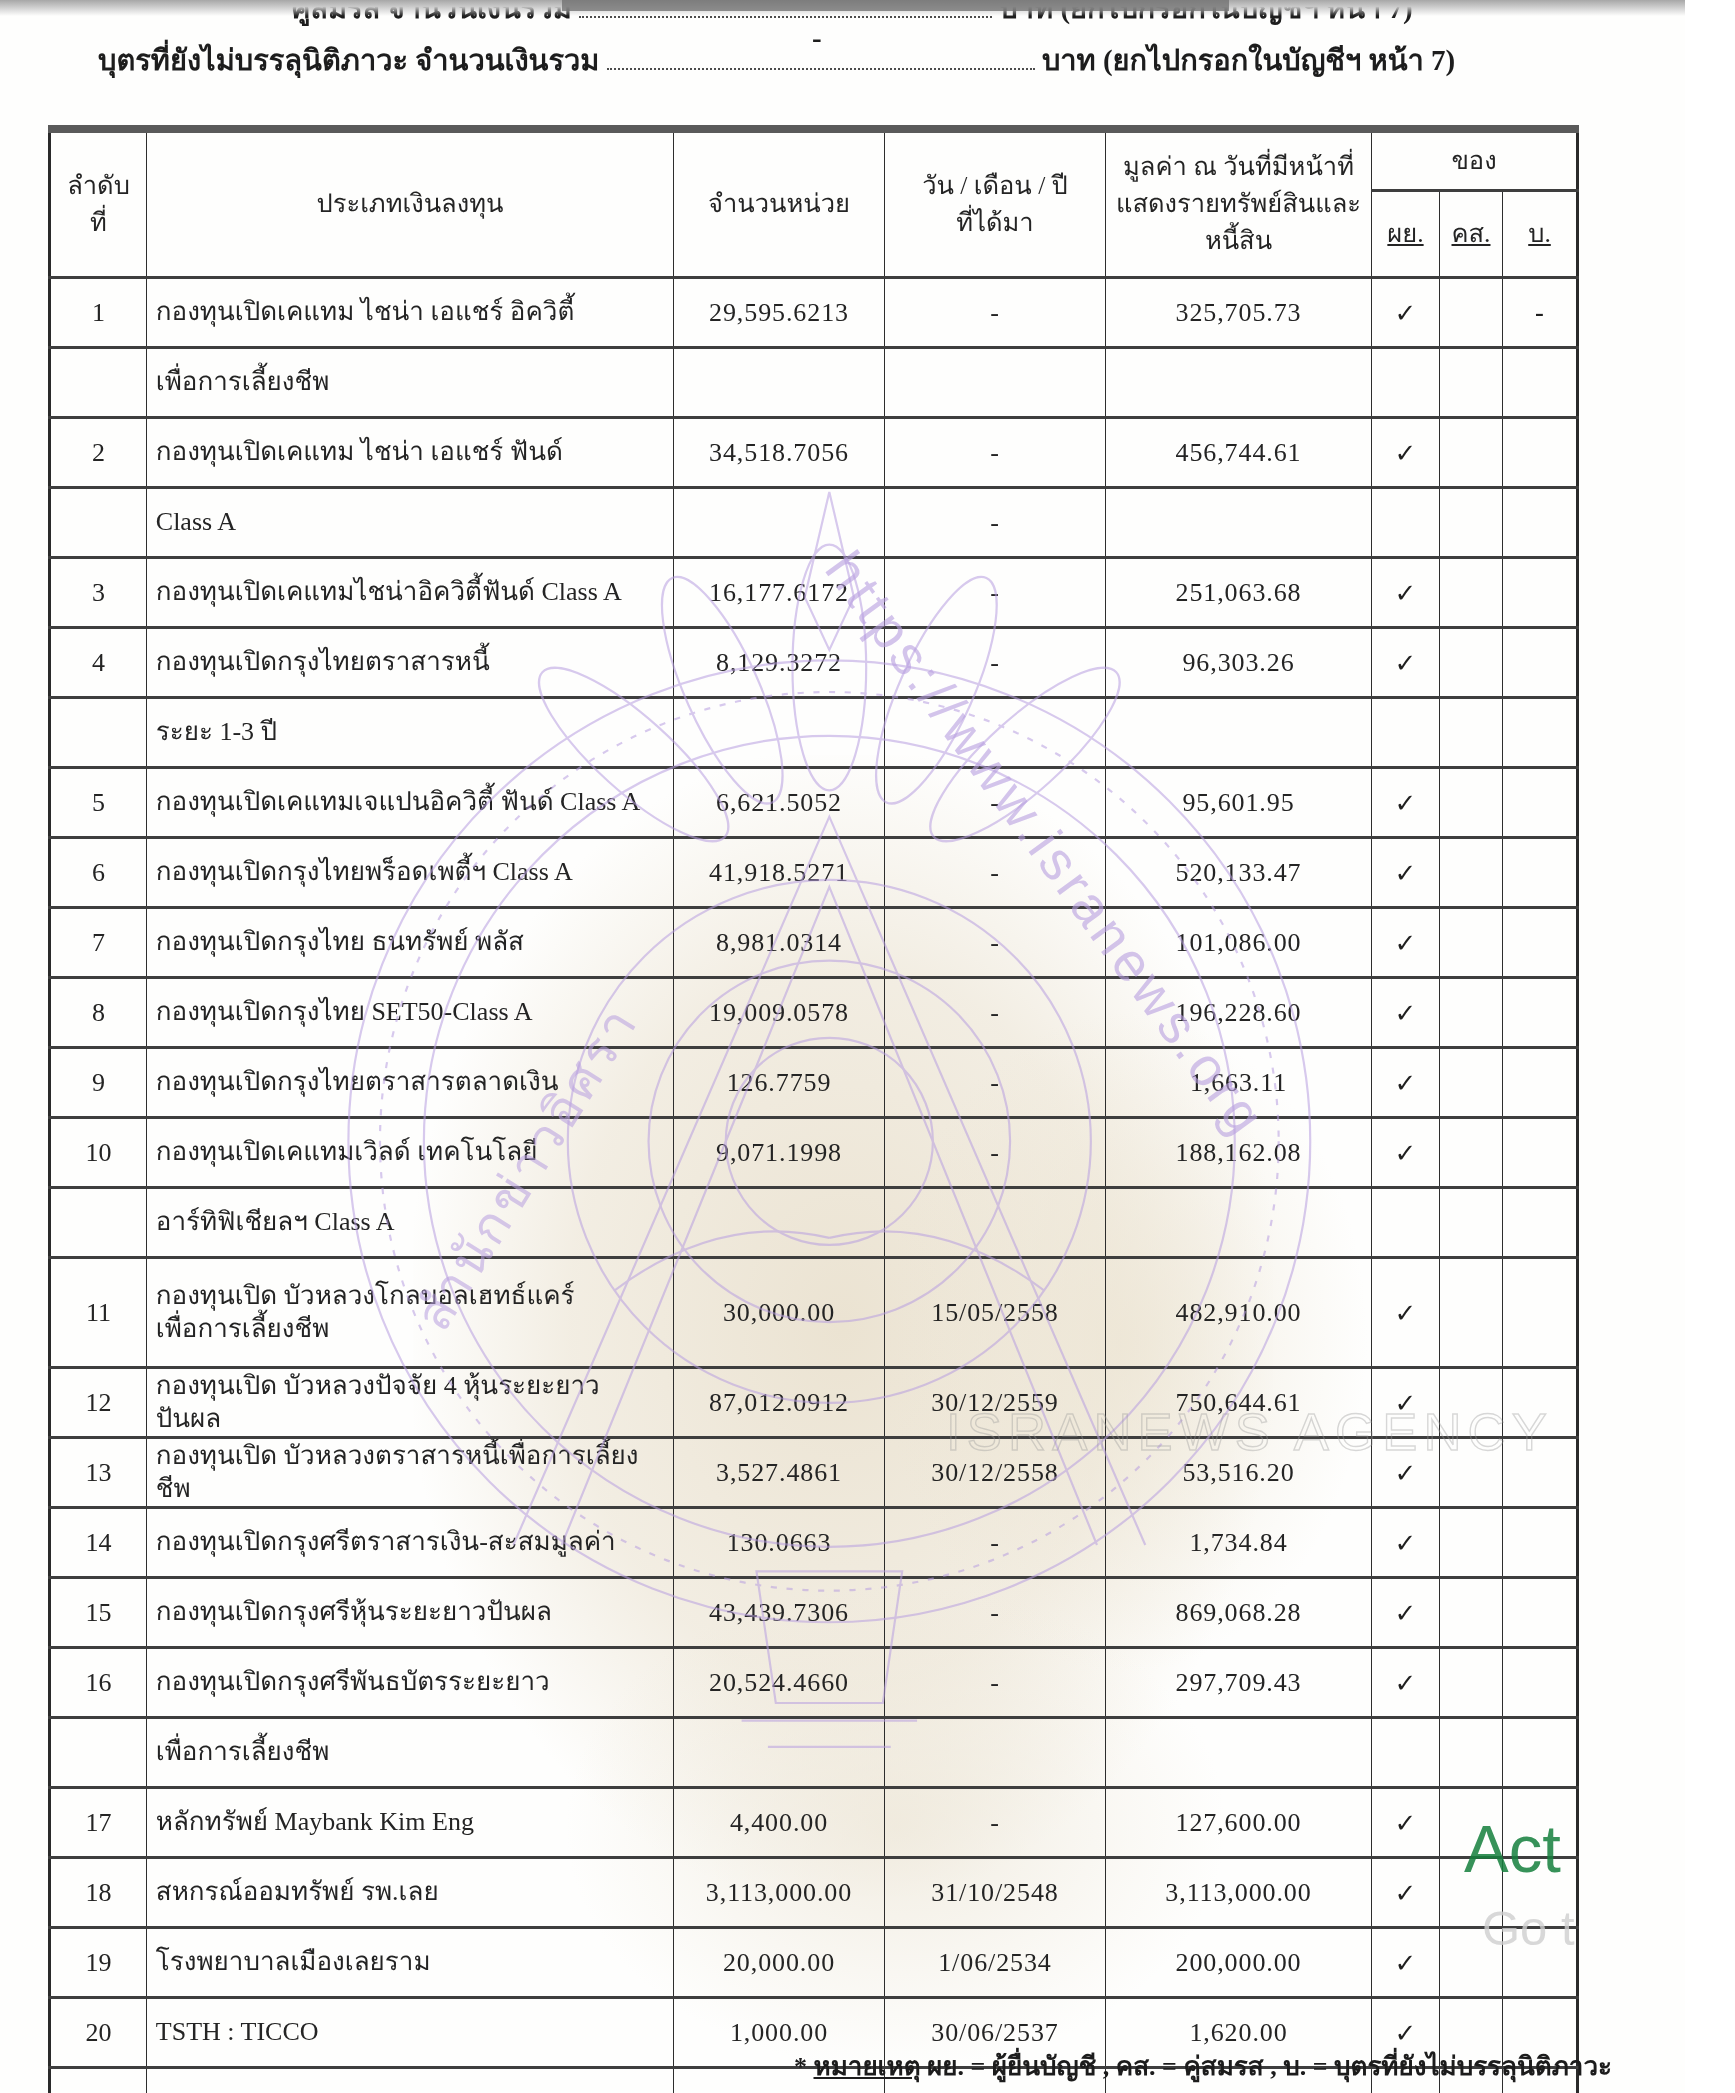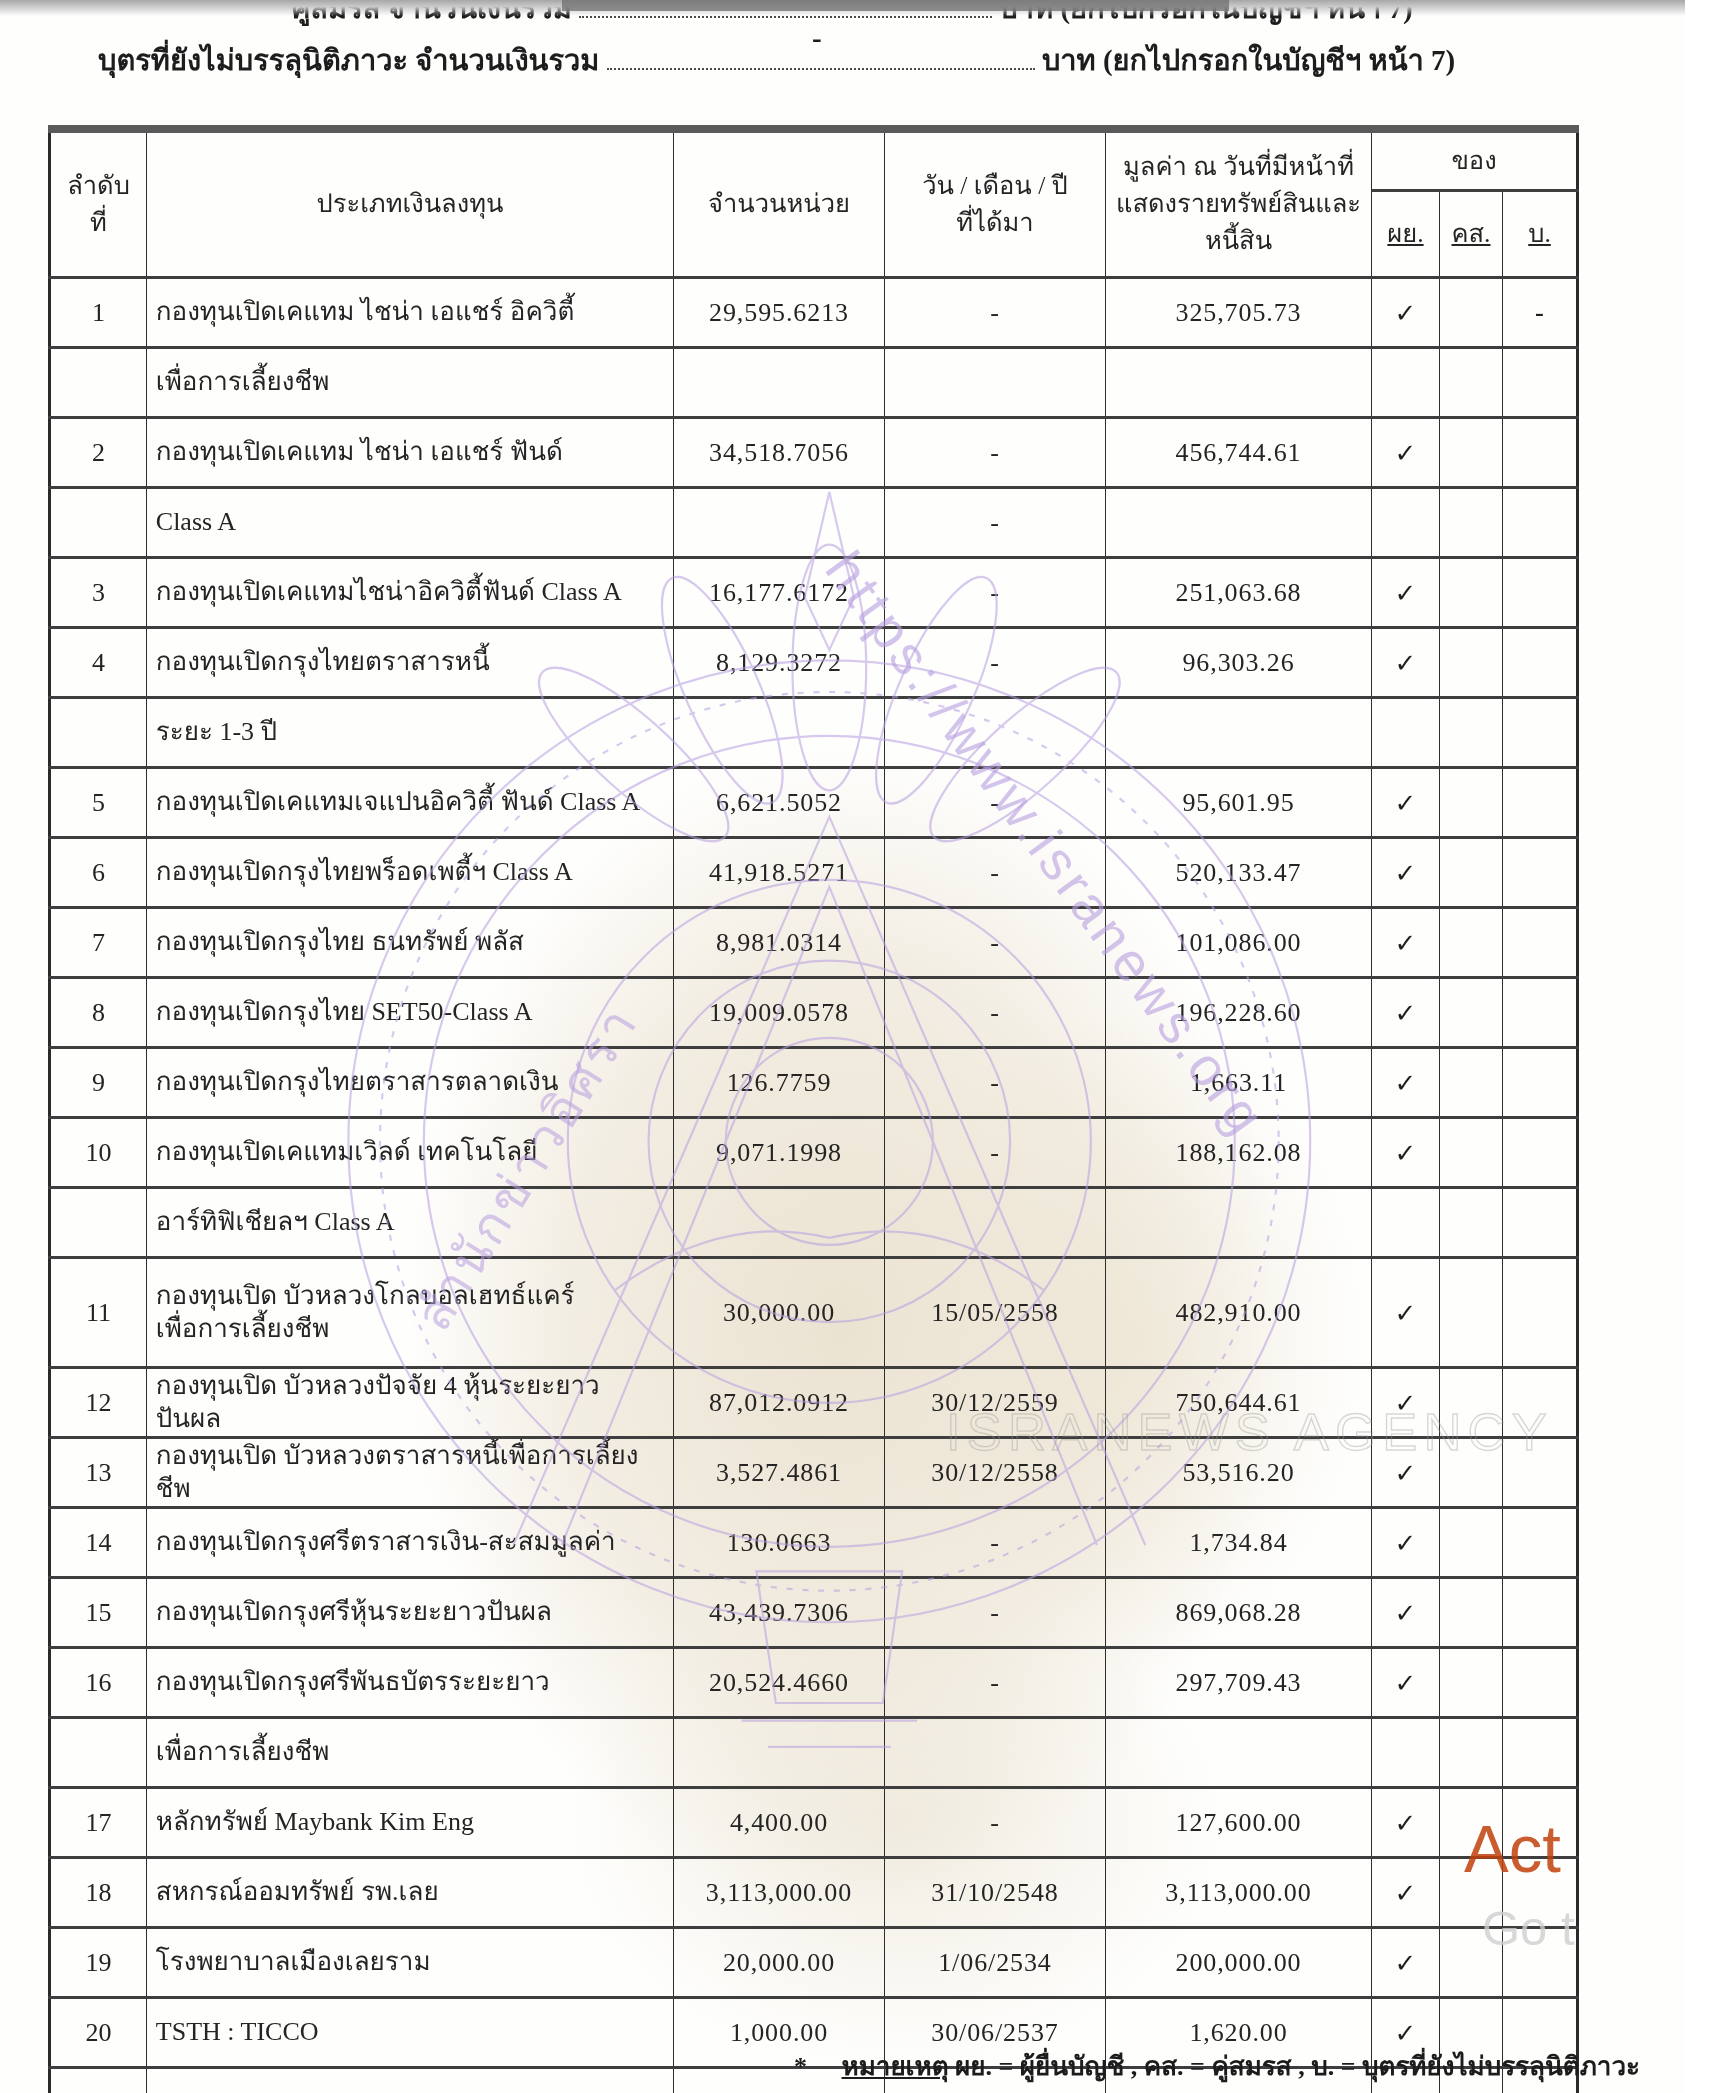--- a/index.html
+++ b/index.html
@@ -37,25 +37,25 @@
   table.decl tbody td{font-size:26px;height:67px;}
   table.decl tbody tr.tall td{height:107px;}
   td.c-no{text-align:center;font-size:27px;}
   td.c-name{text-align:left;padding-left:19.3px;white-space:pre-line;line-height:1.25;}
   td.c-units{text-align:center;padding-right:19.3px;letter-spacing:0.9px;}
   td.c-date{text-align:center;letter-spacing:0.9px;}
   td.c-value{text-align:center;padding-right:49px;letter-spacing:0.9px;}
   td.c-check{text-align:center;font-family:"DejaVu Sans",sans-serif;font-size:32px;color:#1f1f1f;padding:0;}
   
   .footnote{position:absolute;z-index:2;top:2045px;left:794px;font-size:26px;font-weight:700;white-space:nowrap;color:#1c1c1c;}
-  .footnote .fn-label{text-decoration:underline;margin-left:28px;}
+  .footnote .fn-label{text-decoration:underline;}
   
   svg.wm{position:absolute;z-index:3;top:0;left:0;pointer-events:none;}
   
-  .frag{position:absolute;z-index:3;font-family:"Liberation Sans","DejaVu Sans",sans-serif;color:#c2410c;}
+  .frag{position:absolute;z-index:3;font-family:"Liberation Sans","DejaVu Sans",sans-serif;color:#15803d;}
   .frag.f1{left:1464px;top:1810px;font-size:67px;opacity:.85;}
   .frag.f2{left:1482px;top:1900px;font-size:49px;opacity:.8;color:#cfcfcf;}
 </style>
 </head>
 <body>
 
 <div class="page">
 
   <div class="top-shade">
       <span class="dark"></span>

